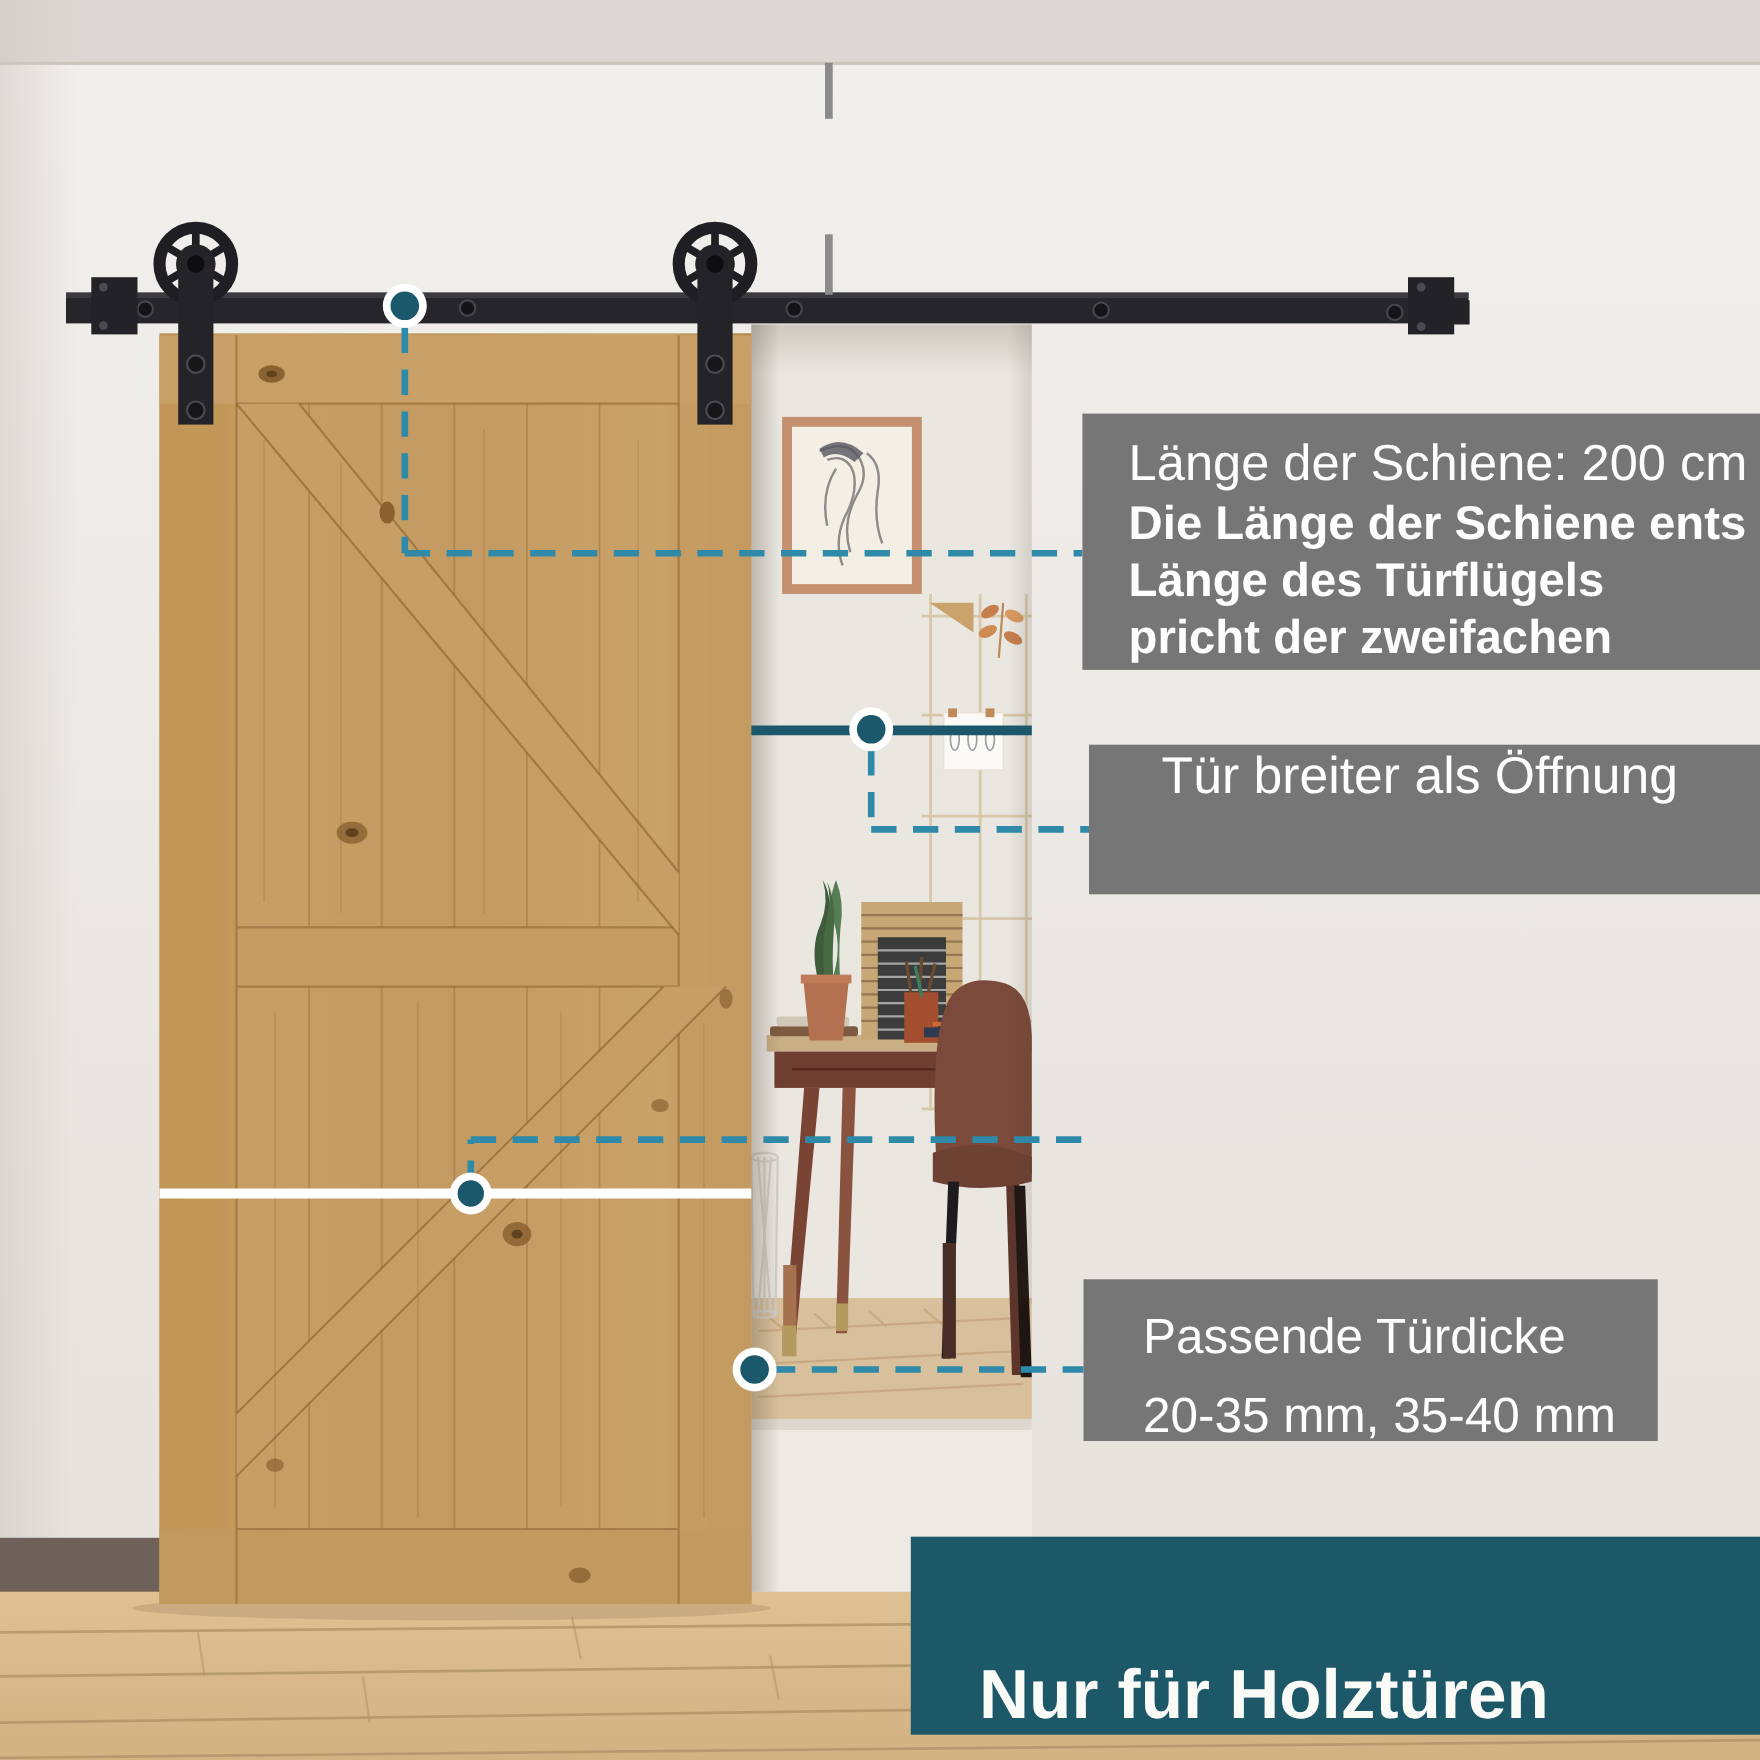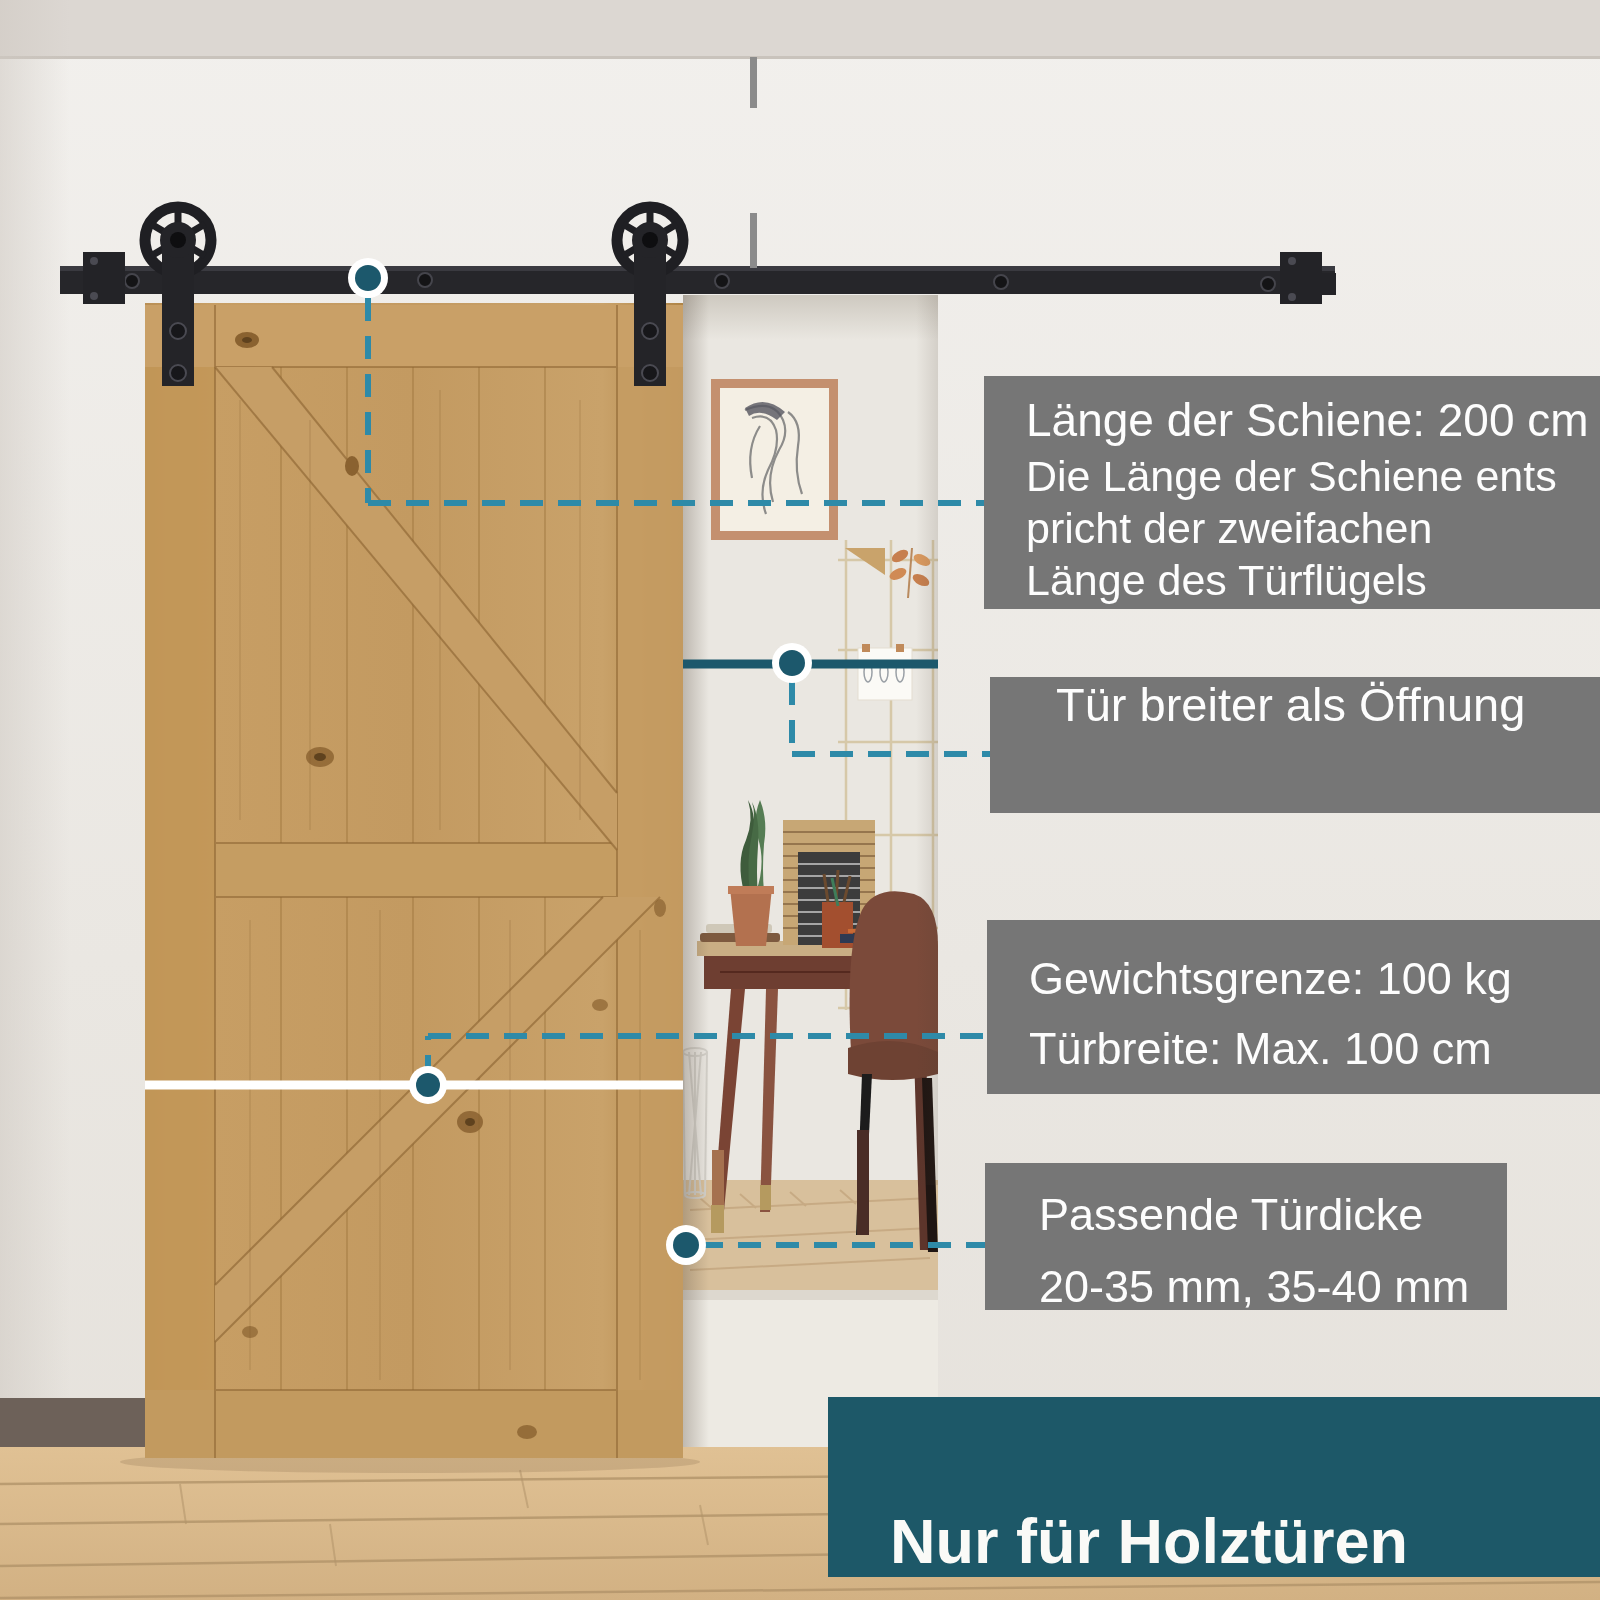--- a/index.html
+++ b/index.html
@@ -1,21 +1,21 @@
 <!DOCTYPE html>
 <html><head>
 <meta charset="utf-8">
 <style>
   html,body{margin:0;padding:0;background:#ffffff;}
   .scene{position:relative;width:1600px;height:1600px;overflow:hidden;
          font-family:"Liberation Sans",sans-serif;background:#eceae6;}
   .scene svg{position:absolute;left:0;top:0;width:1600px;height:1600px;display:block;}
   .callout{position:absolute;background:#767676;color:#fdfdfd;box-sizing:border-box;}
   .callout .title{font-size:46px;line-height:1.25;}
-  .callout .body{font-size:43px;line-height:1.22;}
+  .callout .body{font-size:43px;line-height:1.22;font-weight:bold;}
   .co-rail{left:984px;top:376px;width:616px;height:233px;padding:16px 10px 10px 42px;}
   .co-wider{left:990px;top:677px;width:694px;height:136px;display:flex;align-items:flex-start;
             padding-left:66px;font-size:47px;}
   .co-weight{left:987px;top:920px;width:613px;height:174px;padding:24px 10px 10px 42px;
              font-size:45px;line-height:1.55;}
   .co-thick{left:985px;top:1163px;width:522px;height:147px;padding:16px 10px 10px 54px;
             font-size:45px;line-height:1.6;}
   .co-footer{left:828px;top:1397px;width:772px;height:180px;background:#1d5868;
              display:flex;align-items:flex-end;padding-left:62px;
              font-size:63px;font-weight:bold;color:#fafaf7;}
@@ -389,33 +389,29 @@
         <circle cx="686" cy="1245" r="20" fill="#ffffff"></circle>
         <circle cx="686" cy="1245" r="13" fill="#1c586c"></circle>
       </g>
     </g>
   </svg>
 
   <div class="callout co-rail">
     <div class="title">Länge der Schiene: 200 cm</div>
     <div class="body">
       <div>Die Länge der Schiene ents</div>
+      <div>Länge des Türflügels</div>
       <div>pricht der zweifachen</div>
-      <div>Länge des Türflügels</div>
     </div>
   </div>
 
   <div class="callout co-wider">
     <span>Tür breiter als Öffnung</span>
   </div>
 
-  <div class="callout co-weight">
-    <div>Gewichtsgrenze: 100 kg</div>
-    <div>Türbreite: Max. 100 cm</div>
-  </div>
 
   <div class="callout co-thick">
     <div>Passende Türdicke</div>
     <div>20-35 mm, 35-40 mm</div>
   </div>
 
   <div class="co-footer callout">
     <span>Nur für Holztüren</span>
   </div>
 </div>

